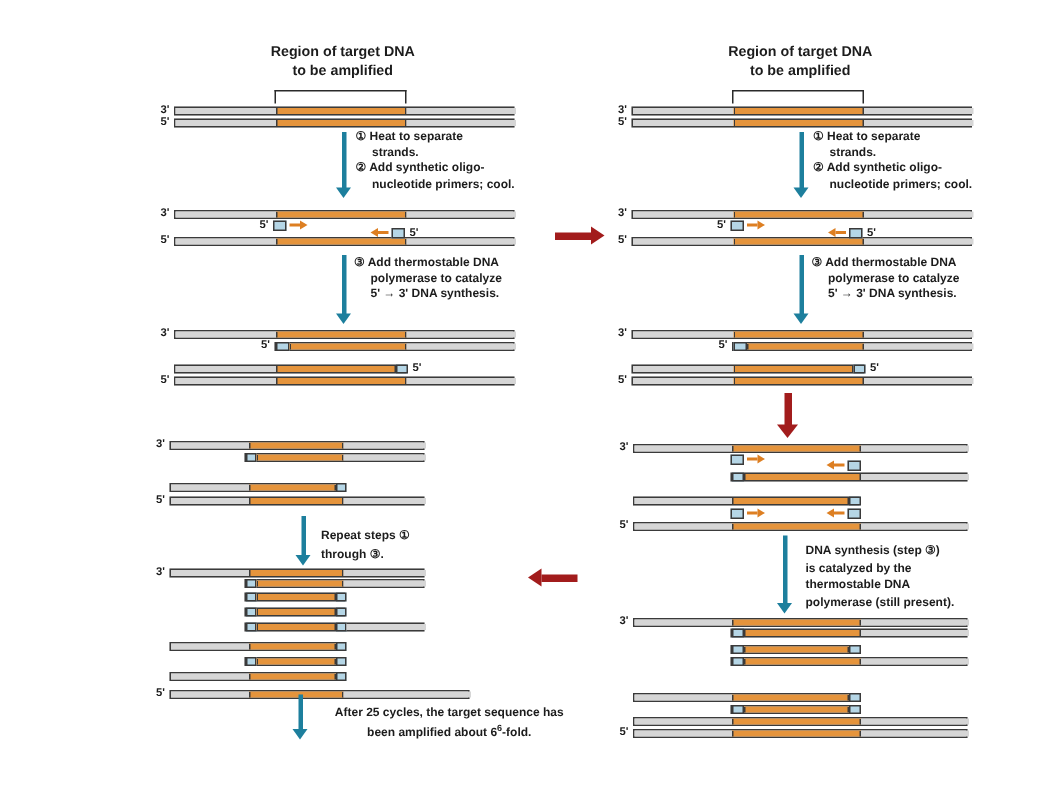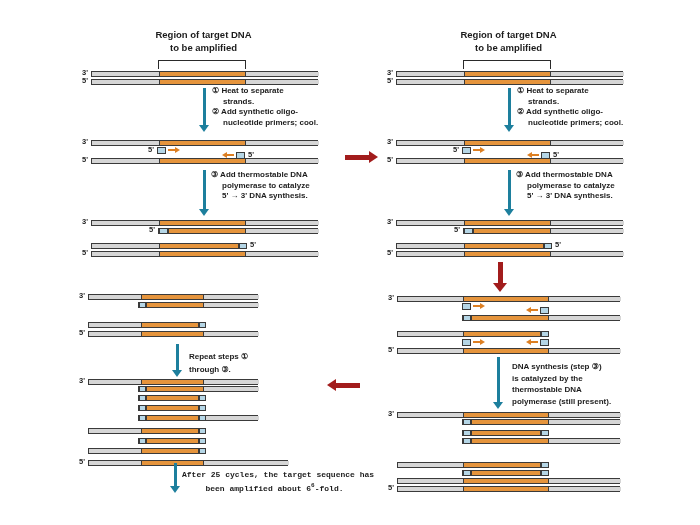--- a/index.html
+++ b/index.html
@@ -1,17 +1,17 @@
 <!DOCTYPE html>
 <html style="--bg: #ffffff; --gray: #d6d6d6; --bd: #3a3a3a; --orange: #e5943c; --blue: #b5d6e6; --porange: #dd7f22; --teal: #1d7f9d; --red: #a21c1c; --tc: #1c1c1c;"><head>
 <meta charset="utf-8">
 <style>
   html,body{margin:0;padding:0;background:#fff;}
   #stage{position:relative;width:646px;height:525px;background:var(--bg,#fff);overflow:hidden;
-         font-family:"Liberation Sans",sans-serif;}
+         font-family:"Liberation Sans",sans-serif;margin-left:25px;}
   .strand{position:absolute;height:6px;border:1px solid var(--bd);background:var(--gray);box-sizing:border-box;}
   .seg{position:absolute;top:0;height:4px;}
   .seg.g{background:var(--gray);}
   .seg.o{background:var(--orange);box-shadow:inset 1px 0 var(--bd), inset -1px 0 var(--bd);}
   .seg.b{background:var(--blue);border:1px solid var(--bd);box-sizing:border-box;height:6px;top:-1px;}
   .plabel{position:absolute;font-weight:bold;font-size:7.5px;line-height:8px;color:var(--tc);white-space:nowrap;}
   .pbox{position:absolute;width:9px;height:7px;background:var(--blue);border:1px solid var(--bd);box-sizing:border-box;}
   .pshaft{position:absolute;height:2px;background:var(--porange);}
   .phead{position:absolute;width:0;height:0;border-top:3px solid transparent;border-bottom:3px solid transparent;}
   .phead.r{border-left:5px solid var(--porange);}
@@ -72,21 +72,21 @@
     <div>through ③.</div>
   </div>
 
   <div class="txt lh12" style="left:512px;top:361px;">
     <div>DNA synthesis (step ③)</div>
     <div>is catalyzed by  the</div>
     <div>thermostable DNA</div>
     <div>polymerase (still present).</div>
   </div>
 
-  <div class="txt ctr" style="left:182px;top:470px;width:185px;font-family:Liberation Mono, monospace;">
+  <div class="txt ctr" style="left:182px;top:470px;width:185px;">
     <div>After 25 cycles, the target sequence has</div>
     <div><span>been amplified about 6</span><sup>6</sup><span>-fold.</span></div>
   </div>
 
 <div class="strand" style="left: 91px; top: 71px; width: 227px;">
       <div class="seg g" style="left: 0px; width: 67px;"></div>
       <div class="seg o" style="left: 67px; width: 87px;"></div>
       <div class="seg g" style="left: 154px; width: 73px;"></div>
     </div>
     <div class="plabel" style="top: 69px; left: 74px; width: 14px; text-align: right;">3'</div>

